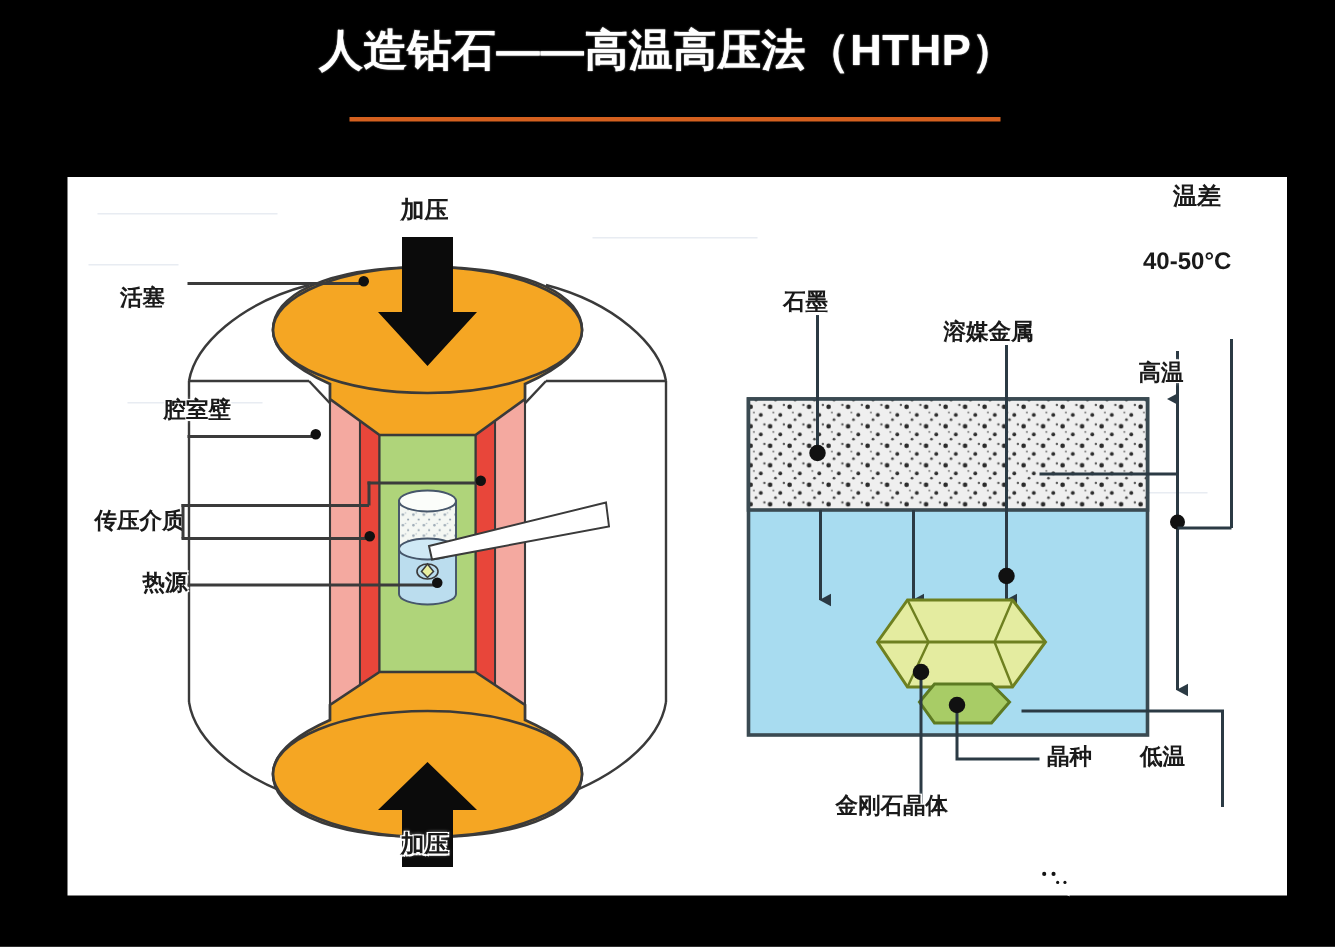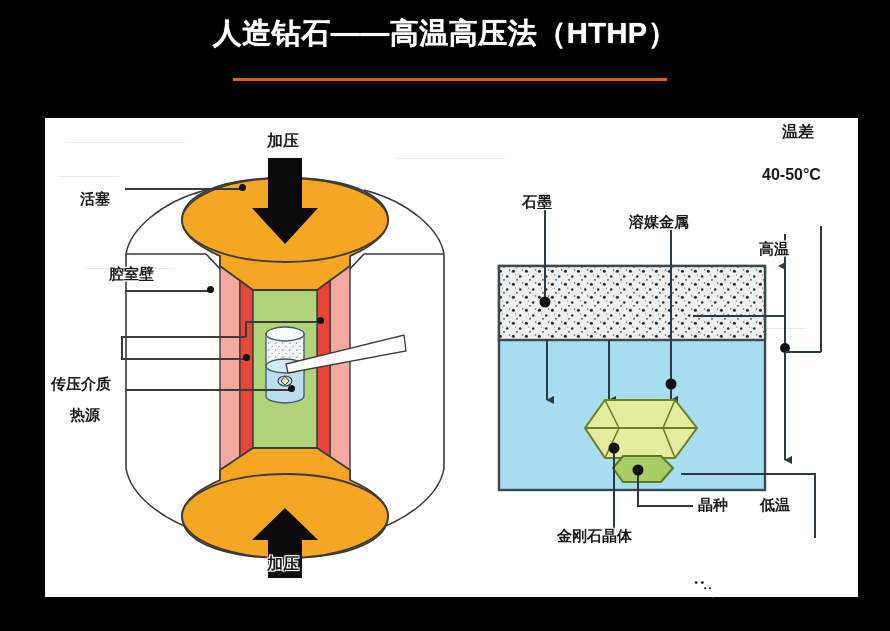--- a/index.html
+++ b/index.html
@@ -145,30 +145,30 @@
     <div class="lbl big" style="left:222px;top:437px;">加压</div>
 
     <div class="lbl" style="left:35px;top:72px;">活塞</div>
     <div class="ld h" style="left:80px;top:70px;width:117px;"></div>
     <div class="dot" style="left:194px;top:66px;"></div>
 
     <div class="lbl" style="left:20px;top:147px;margin-left:44px;">腔室壁</div>
     <div class="ld h" style="left:80px;top:172px;width:85px;"></div>
     <div class="dot" style="left:162px;top:168px;"></div>
 
-    <div class="lbl" style="left:6px;top:221px;margin-top:36px;">传压介质</div>
+    <div class="lbl" style="left:18px;top:221px;">传压介质</div>
     <div class="ld h" style="left:76px;top:218px;width:125px;"></div>
     <div class="ld h" style="left:76px;top:240px;width:125px;"></div>
     <div class="ld v" style="left:76px;top:218px;height:23px;"></div>
     <div class="ld v" style="left:200px;top:203px;height:16px;"></div>
     <div class="ld h" style="left:200px;top:203px;width:75px;"></div>
     <div class="dot" style="left:272px;top:199px;"></div>
     <div class="dot" style="left:198px;top:236px;"></div>
 
-    <div class="lbl" style="left:25px;top:262px;margin-top:26px;">热源</div>
+    <div class="lbl" style="left:50px;top:262px;">热源</div>
     <div class="ld h" style="left:80px;top:271px;width:166px;"></div>
     <div class="dot" style="left:243px;top:267px;"></div>
 
     <svg style="position:absolute;left:235px;top:215px;" width="130" height="60">
       <path d="M124,2 L126,18 L8,40 L6,31 Z" fill="#ffffff" stroke="#3a3a3a" stroke-width="1.3"></path>
     </svg>
 
     <div id="cell">
       <svg width="360" height="440" viewBox="0 0 360 440" xmlns="http://www.w3.org/2000/svg">
         <defs>
@@ -250,21 +250,21 @@
     <div class="lbl" style="left:477px;top:75px;">石墨</div>
 
     <div class="lbl" style="left:584px;top:95px;">溶媒金属</div>
 
     <div class="lbl" style="left:714px;top:122px;">高温</div>
 
     <div class="lbl" style="left:715px;top:378px;">低温</div>
 
     <div class="lbl" style="left:653px;top:378px;">晶种</div>
 
-    <div class="lbl" style="left:512px;top:411px;font-family:Liberation Mono, monospace;">金刚石晶体</div>
+    <div class="lbl" style="left:512px;top:411px;">金刚石晶体</div>
 
     <div class="lbl big" style="left:737px;top:5px;">温差</div>
     <div class="lbl big" style="left:717px;top:48px;">40-50°C</div>
 
   </div>
 
   <div id="watermark">
     <svg id="wm-icon" viewBox="0 0 28 24">
       <ellipse cx="11" cy="9.5" rx="10" ry="8.2" fill="#ffffff"></ellipse>
       <path d="M5,16.5 L3,21 L8.4,17.8 Z" fill="#ffffff"></path>

